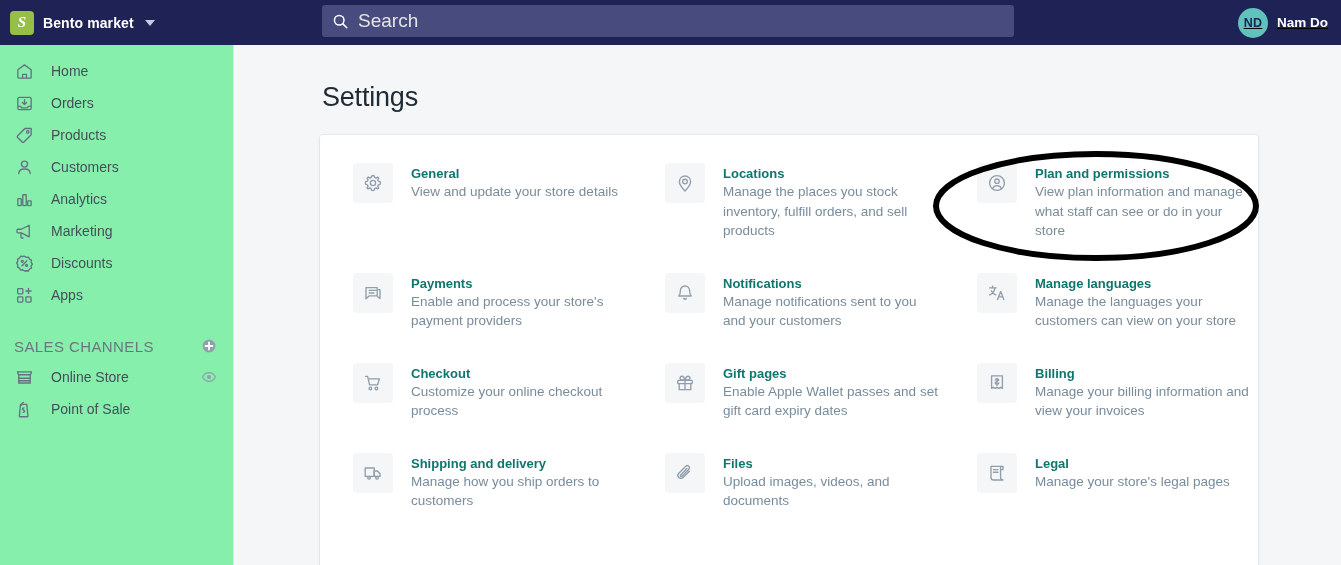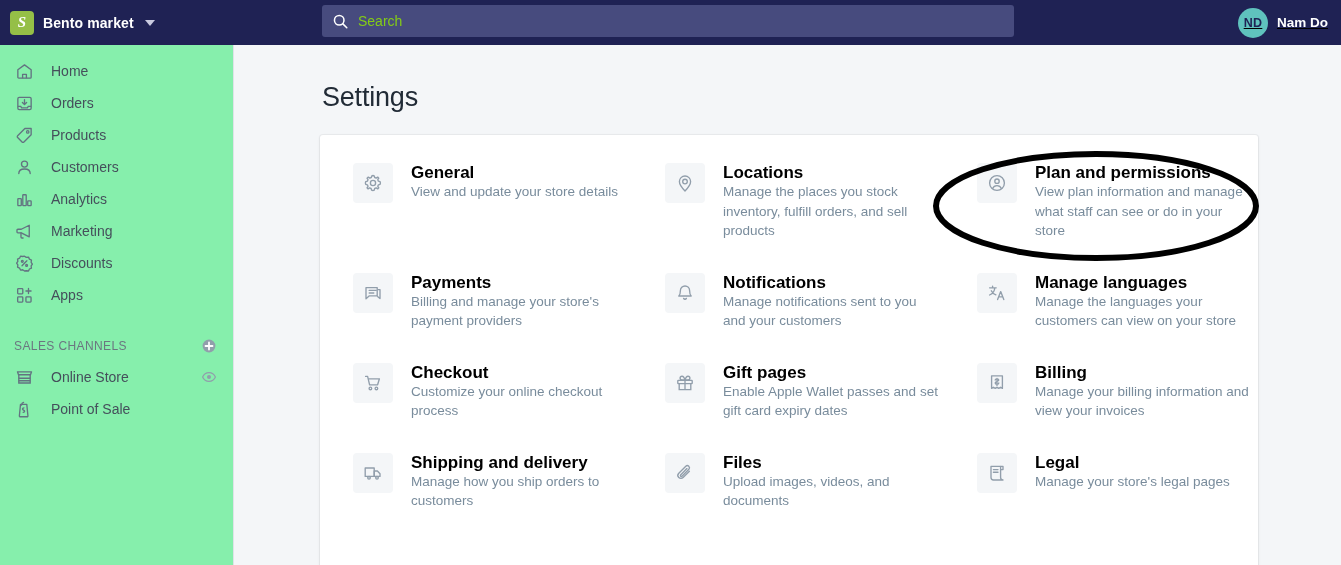--- a/index.html
+++ b/index.html
@@ -40,21 +40,21 @@
     border-top: 6px solid #c9cbe0; margin-left: 2px;
   }
   .search-wrap {
     position: absolute; left: 322px; top: 5px;
     width: 692px; height: 32px;
     background: #474b7e; border-radius: 3px;
     display: flex; align-items: center; padding: 0 10px; gap: 9px;
     cursor: text;
   }
   .search-wrap svg { flex: none; }
-  .search-text { color: #84cc16; font-size: 14px; }
+  .search-text { color: #e5e5e5; font-size: 19px; }
   .user-chip {
     position: absolute; right: 13px; top: 0; height: 45px;
     display: flex; align-items: center; gap: 9px; text-decoration: underline;
   }
   .avatar {
     width: 30px; height: 30px; border-radius: 50%;
     background: #5fc2bd; color: #1f2254;
     display: flex; align-items: center; justify-content: center;
     font-size: 12.5px; font-weight: bold; letter-spacing: .3px;
   }
@@ -74,21 +74,21 @@
     color: #42474e;
   }
   .nav-icon { width: 20px; height: 20px; flex: none; display: flex; align-items: center; justify-content: center; }
   .nav-label { font-size: 14px; color: #454f5b; }
 
   .section-head {
     display: flex; align-items: center; justify-content: space-between;
     padding: 0 16px 0 14px; height: 30px; margin-top: 20px;
   }
   .section-title {
-    font-size: 12px; color: #6b7680; letter-spacing: .4px;
+    font-size: 15px; color: #6b7680; letter-spacing: .4px;
   }
   .section-action { width: 16px; height: 16px; cursor: pointer; display:flex; }
   .channel-item {
     display: flex; align-items: center; gap: 17px;
     height: 32px; padding-left: 14px; padding-right: 16px; cursor: pointer;
   }
   .channel-label { font-size: 14px; color: #454f5b; flex: 1; }
   .channel-eye { width: 16px; height: 16px; display: flex; }
 
   
@@ -119,21 +119,21 @@
     display: flex; gap: 18px; padding: 0 22px 0 0;
     margin-bottom: 32px; cursor: pointer; align-items: flex-start;
   }
   .item-icon {
     width: 40px; height: 40px; flex: none;
     background: #f4f6f8; border-radius: 4px;
     display: flex; align-items: center; justify-content: center;
   }
   .item-text { padding-top: 1px; }
   .item-title {
-    font-size: 17px; color: #000000; font-weight: bold;
+    font-size: 13px; color: #0f766e; font-weight: bold;
     line-height: 17px; margin-bottom: 2px;
   }
   .item-desc {
     font-size: 13.5px; color: #798c9c; line-height: 19.5px;
     max-width: 218px;
   }
 
   
   .annotation {
     position: absolute; left: 930px; top: 150px;
@@ -343,21 +343,21 @@
       <div class="setting-item">
         <span class="item-icon">
           <svg width="20" height="20" viewBox="0 0 20 20" fill="none" stroke="#919eab" stroke-width="1.35">
             <path d="M3 4.6h11.2v8.2H6.4L3 15.8V4.6Z" stroke-linejoin="round"></path>
             <path d="M6.2 7.4h7M6.2 10h4.6" stroke-linecap="round"></path>
             <path d="M14.4 6.6H17v9l-2.8-2.4" stroke-linejoin="round"></path>
           </svg>
         </span>
         <span class="item-text">
           <span class="item-title">Payments</span>
-          <span class="item-desc" style="display:block">Billing and manage your store's payment providers</span>
+          <span class="item-desc" style="display:block">Enable and process your store's payment providers</span>
         </span>
       </div>
 
       <div class="setting-item">
         <span class="item-icon">
           <svg width="20" height="20" viewBox="0 0 20 20" fill="none" stroke="#919eab" stroke-width="1.35">
             <path d="M10 3a4.6 4.6 0 0 0-4.6 4.6c0 4-1.6 5.4-1.6 5.4h12.4s-1.6-1.4-1.6-5.4A4.6 4.6 0 0 0 10 3Z" stroke-linejoin="round"></path>
             <path d="M8.6 15.4a1.6 1.6 0 0 0 2.8 0" stroke-linecap="round"></path>
           </svg>
         </span>

